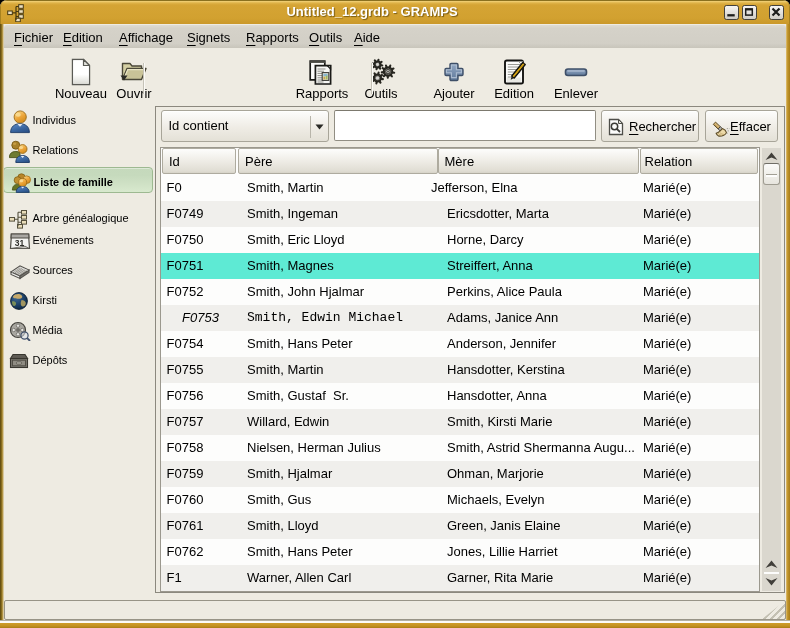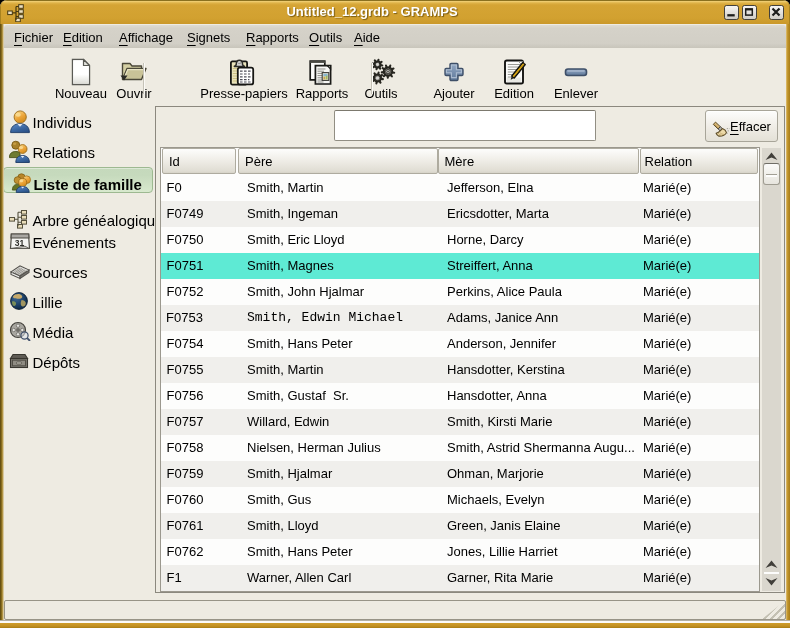--- a/index.html
+++ b/index.html
@@ -18,21 +18,21 @@
 .menuitem{position:absolute;top:5px;color:#000;}
 .mn{text-decoration:underline;text-underline-offset:3px;}
 
 .tbitem{position:absolute;text-align:center;margin-left:44px;}
 .tbsep{position:absolute;width:2px;background:linear-gradient(90deg,#c5c2b7 1px,#fbfaf6 1px);}
 .tblabel{position:absolute;top:29.5px;width:100%;text-align:center;white-space:nowrap;}
 .tbico{position:absolute;top:2px;}
 
 .sbitem{position:absolute;left:3px;width:150px;height:30px;}
 .sbicon{position:absolute;left:6px;top:5px;}
-.sbtext{position:absolute;left:29.5px;top:7.5px;white-space:nowrap;font-size:15px;}
+.sbtext{position:absolute;left:29.5px;top:7.5px;white-space:nowrap;font-size:11px;}
 #sbsel{background:linear-gradient(#c5d9bc 0,#c6dabd 30%,#cfe1c5 65%,#d8e9ce 100%);border:1px solid #9db991;border-radius:4px;box-sizing:border-box;box-shadow:inset 0 1px 0 rgba(255,255,255,.4);}
 
 #rpanel{left:155px;top:106px;width:630px;height:487px;border:1px solid #8b887e;box-sizing:border-box;background:#eeebe2;}
 
 .btnface{background:linear-gradient(#fdfdfc,#efece5 55%,#e4e1d7);border:1px solid #a8a599;border-radius:3px;box-sizing:border-box;box-shadow:inset 0 1px 0 rgba(255,255,255,.8);}
 #combo{left:161px;top:110px;width:168px;height:32px;}
 #combotext{position:absolute;left:6.5px;top:7px;}
 #comboline{position:absolute;left:148px;top:5px;width:1px;height:22px;background:#b8b5aa;}
 #entry{left:334px;top:110px;width:262px;height:31px;background:#fff;border:1px solid #918e83;border-top-color:#7c796e;border-radius:2px;box-sizing:border-box;}
 #btnsearch{left:601px;top:110px;width:98px;height:32px;}
@@ -109,35 +109,20 @@
       <path d="M2.5 21 L2.5 5.5 L10 5.5 L12 8 L21.5 8 L21.5 11" fill="#d4cfa3" stroke="#4a4738" stroke-width="1.4" stroke-linejoin="round"></path>
       <path d="M2.5 21.5 L7 10.5 L26 10.5 L21.5 21.5 Z" fill="#c9c398" stroke="#4a4738" stroke-width="1.4" stroke-linejoin="round"></path>
       <path d="M4 20.3 L7.8 11.6 L24.6 11.6" fill="none" stroke="#e8e4c4" stroke-width="1.2"></path>
     </svg>
     <div class="tblabel">Ouvrir</div>
     </div>
   <svg class="abs" width="8" height="6" viewBox="0 0 8 6" style="left:120px;top:75px;">
       <path d="M0.5 0.5 L7.5 0.5 L4 5.5 Z" fill="#2a2a26"></path>
     </svg>
   <div class="tbsep" style="left:143px;top:63px;height:31px;"></div>
-  <div class="tbitem" style="left:154px;top:56px;width:92px;height:44px;">
-    <svg class="tbico" width="26" height="28" viewBox="0 0 26 28" style="left:31px;">
-      <rect x="1.9" y="3.4" width="16.2" height="23.2" rx="1.5" fill="#eae4bc" stroke="#171714" stroke-width="1.8"></rect>
-      <g stroke="#cdc183" stroke-width="1">
-          <path d="M3.8 8 h12.4 M3.8 10.5 h12.4 M3.8 13 h12.4 M3.8 15.5 h12.4 M3.8 18 h12.4 M3.8 20.5 h12.4 M3.8 23 h12.4"></path>
-        </g>
-      <path d="M7.2 6.8 C7.2 3.6 9 2.2 10.4 2.2 C11.8 2.2 13.6 3.6 13.6 6.8 L15.4 8.6 L5.4 8.6 Z" fill="#d5d5d3" stroke="#2e2e2a" stroke-width="1.5" stroke-linejoin="round"></path>
-      <path d="M9.2 5.4 L11.6 5.4 L11.6 4.4" stroke="#8a8a86" stroke-width="0.9" fill="none"></path>
-      <rect x="8.8" y="9.6" width="15.4" height="16.8" rx="2" fill="#ffffff" stroke="#171714" stroke-width="1.8"></rect>
-      <g stroke="#4e4e58" stroke-width="1.2" stroke-dasharray="2.6 1.4">
-          <path d="M11 13.2 h11 M11 16 h10 M11 18.8 h11 M11 21.6 h9.4 M11 24 h11"></path>
-        </g>
-    </svg>
-    <div class="tblabel">Presse-papiers</div>
-    </div>
   <div class="tbitem" style="left:249px;top:56px;width:58px;height:44px;">
     <svg class="tbico" width="26" height="28" viewBox="0 0 26 28" style="left:15px;">
       <path d="M2.2 3.2 L16.8 3.2 L16.8 21.8 L2.2 21.8 Z" fill="#fcfcfb" stroke="#1a1a17" stroke-width="1.7"></path>
       <path d="M2.2 3.2 L16.8 3.2 L16.8 5 L2.2 5 Z" fill="#55554f"></path>
       <path d="M7.4 7.6 L22.6 7.6 L22.6 26 L7.4 26 Z" fill="#f6f6f4" stroke="#1a1a17" stroke-width="1.7"></path>
       <path d="M19.2 7.6 L22.6 11 L22.6 7.6 Z" fill="#caccc6" stroke="#1a1a17" stroke-width="1.2"></path>
       <g stroke="#8e8e88" stroke-width="1">
           <path d="M9.5 11 h8 M9.5 13.2 h6.5 M9.5 15.4 h7.5 M9.5 17.6 h5 M9.5 19.8 h7 M9.5 22 h8 M9.5 24 h6"></path>
         </g>
       <rect x="14.2" y="14.6" width="6.6" height="7.8" fill="#e9e6d8" stroke="#3c3c38" stroke-width="1.1"></rect>
@@ -282,21 +267,21 @@
             <stop offset="0" stop-color="#3c6795"></stop>
             <stop offset="0.6" stop-color="#16375c"></stop>
             <stop offset="1" stop-color="#081c33"></stop>
           </radialGradient>
         </defs>
       <circle cx="10" cy="10" r="8.4" fill="url(#gl)" stroke="#0a1c30" stroke-width="0.9"></circle>
       <path d="M4 5.5 C6 2.6 10.5 2.4 12.5 4.2 C14.5 6 12 8.2 9.5 7.8 C7 7.4 3.8 8 4 5.5 Z" fill="#c6a96a"></path>
       <path d="M12.5 9 C14.5 9 16.5 10 16.8 12 C17 14 15 16 13.5 15.5 C12 15 11.5 13 11.8 11.5 Z" fill="#b0a060" opacity="0.9"></path>
       <path d="M3 10.5 C4.5 10 6.5 10.5 7 12 C7.5 13.5 6 15.5 4.8 15 C3.5 14.4 2.8 12 3 10.5 Z" fill="#8a9a55" opacity="0.85"></path>
     </svg>
-      <span class="sbtext">Lillie</span>
+      <span class="sbtext">Kirsti</span>
     </div>
   <div class="sbitem" style="top:316px;">
       <svg class="sbicon" width="22" height="20" viewBox="0 0 22 20" style="top:5px;">
       <circle cx="9" cy="9" r="7.5" fill="#a9a7a0" stroke="#45433d" stroke-width="1.2"></circle>
       <circle cx="9" cy="9" r="2" fill="#6e6c66"></circle>
       <g fill="#e6e5e1" stroke="#6e6c66" stroke-width="0.8">
         <circle cx="9" cy="4.7" r="1.7"></circle>
           <circle cx="4.7" cy="9" r="1.7"></circle>
           <circle cx="13.3" cy="9" r="1.7"></circle>
           <circle cx="9" cy="13.3" r="1.7"></circle>
@@ -310,21 +295,37 @@
       <svg class="sbicon" width="20" height="20" viewBox="0 0 20 20" style="top:6px;">
       <path d="M1.5 6.5 L4 2.5 H16 L18.5 6.5 Z" fill="#5f5c55" stroke="#38362f" stroke-width="1.1"></path>
       <rect x="1.5" y="6.5" width="17" height="9" fill="#7a776f" stroke="#38362f" stroke-width="1.1"></rect>
       <rect x="3.5" y="8.2" width="13" height="5.6" fill="#8f8c83" stroke="#4e4b43" stroke-width="0.9"></rect>
       <rect x="7.5" y="10" width="5" height="2" rx="0.8" fill="#c9c6bd" stroke="#4e4b43" stroke-width="0.8"></rect>
     </svg>
       <span class="sbtext">Dépôts</span>
     </div>
 
   <div class="abs" id="rpanel"></div>
+  <div class="abs btnface" id="combo">
+      <span id="combotext">Id contient</span>
+      <span id="comboline"></span>
+      <svg width="9" height="6" viewBox="0 0 9 6" style="position:absolute;left:153px;top:13px;">
+        <path d="M0.5 0.5 L8.5 0.5 L4.5 5.5 Z" fill="#2a2a26"></path>
+      </svg>
+    </div>
   <div class="abs" id="entry"></div>
+  <div class="abs btnface" id="btnsearch">
+    <svg width="17" height="18" viewBox="0 0 17 18" style="position:absolute;left:6px;top:7px;">
+      <path d="M1.5 1.5 L10.5 1.5 L14.5 5.5 L14.5 16.5 L1.5 16.5 Z" fill="#fcfcfb" stroke="#4e4e49" stroke-width="1.3"></path>
+      <path d="M10.5 1.5 L10.5 5.5 L14.5 5.5 Z" fill="#e0e0da" stroke="#4e4e49" stroke-width="1"></path>
+      <circle cx="6.5" cy="8.5" r="3.2" fill="none" stroke="#3c3c38" stroke-width="1.5"></circle>
+      <path d="M8.8 10.8 L12 14" stroke="#3c3c38" stroke-width="1.8"></path>
+    </svg>
+    <span style="position:absolute;left:27px;top:8px;"><span class="mn">R</span>echercher</span>
+  </div>
   <div class="abs btnface" id="btnclear">
     <svg width="20" height="20" viewBox="0 0 20 20" style="position:absolute;left:5px;top:9px;">
       <polygon points="2.3,4.4 4.5,2.1 9.3,6.7 7.1,9.0" fill="#d8b878" stroke="#5f4e28" stroke-width="1"></polygon>
       <path d="M3.4 4.3 L7.6 8.3" stroke="#b08f4e" stroke-width="0.9"></path>
       <polygon points="7.1,9.0 9.3,6.7 11.4,8.6 9.2,10.9" fill="#b3b1ac" stroke="#4c4a44" stroke-width="1"></polygon>
       <path d="M9.2 10.9 L11.4 8.6 C13.5 9.4 15 10.7 15.5 12.7 C14 15.2 11.2 16.3 7.7 16.1 C6.4 15.3 5.6 14.4 5.1 13.2 C6.7 12.8 8.1 12.1 9.2 10.9 Z" fill="#ecd9a8" stroke="#5f4e28" stroke-width="1.1" stroke-linejoin="round"></path>
       <path d="M8.4 12.1 C9.6 13.5 11.2 14.3 13.2 14.6 M6.9 13.1 C8 14.4 9.4 15.2 11 15.5" stroke="#bfa368" stroke-width="0.8" fill="none"></path>
       <path d="M15.8 8.6 h2.6 M16.6 10.9 h2.2 M15.4 13.2 h1.8" stroke="#98978f" stroke-width="0.9" stroke-dasharray="1.3 0.9"></path>
     </svg>
     <span style="position:absolute;left:24px;top:8px;"><span class="mn">E</span>ffacer</span>
@@ -339,21 +340,21 @@
       </div>
     <div class="th" style="left:276.5px;width:201.5px;">
         <span class="thtext">Mère</span>
       </div>
     <div class="th" style="left:478.5px;width:118.5px;">
         <span class="thtext" style="left:4px;">Relation</span>
       </div>
     <div class="row" style="top:27px;background:#fdfdfc;">
         <span class="cell" style="left:5.5px;">F0</span>
         <span class="cell" style="left:86px;">Smith, Martin</span>
-        <span class="cell" style="left:286px;">Jefferson, Elna</span>
+        <span class="cell" style="left:270px;">Jefferson, Elna</span>
         <span class="cell" style="left:482px;">Marié(e)</span>
       </div>
     <div class="row" style="top:53px;background:#f0efec;">
         <span class="cell" style="left:5.5px;">F0749</span>
         <span class="cell" style="left:86px;">Smith, Ingeman</span>
         <span class="cell" style="left:286px;">Ericsdotter, Marta</span>
         <span class="cell" style="left:482px;">Marié(e)</span>
       </div>
     <div class="row" style="top:79px;background:#fdfdfc;">
         <span class="cell" style="left:5.5px;">F0750</span>
@@ -367,21 +368,21 @@
         <span class="cell" style="left:286px;">Streiffert, Anna</span>
         <span class="cell" style="left:482px;">Marié(e)</span>
       </div>
     <div class="row" style="top:131px;background:#fdfdfc;">
         <span class="cell" style="left:5.5px;">F0752</span>
         <span class="cell" style="left:86px;">Smith, John Hjalmar</span>
         <span class="cell" style="left:286px;">Perkins, Alice Paula</span>
         <span class="cell" style="left:482px;">Marié(e)</span>
       </div>
     <div class="row" style="top:157px;background:#f0efec;">
-        <span class="cell" style="left:5px;">F0753</span>
+        <span class="cell" style="left:21px;font-style:italic;">F0753</span>
         <span class="cell" style="left:86px;font-family:Liberation Mono, monospace;">Smith, Edwin Michael</span>
         <span class="cell" style="left:286px;">Adams, Janice Ann</span>
         <span class="cell" style="left:482px;">Marié(e)</span>
       </div>
     <div class="row" style="top:183px;background:#fdfdfc;">
         <span class="cell" style="left:5.5px;">F0754</span>
         <span class="cell" style="left:86px;">Smith, Hans Peter</span>
         <span class="cell" style="left:286px;">Anderson, Jennifer</span>
         <span class="cell" style="left:482px;">Marié(e)</span>
       </div>

